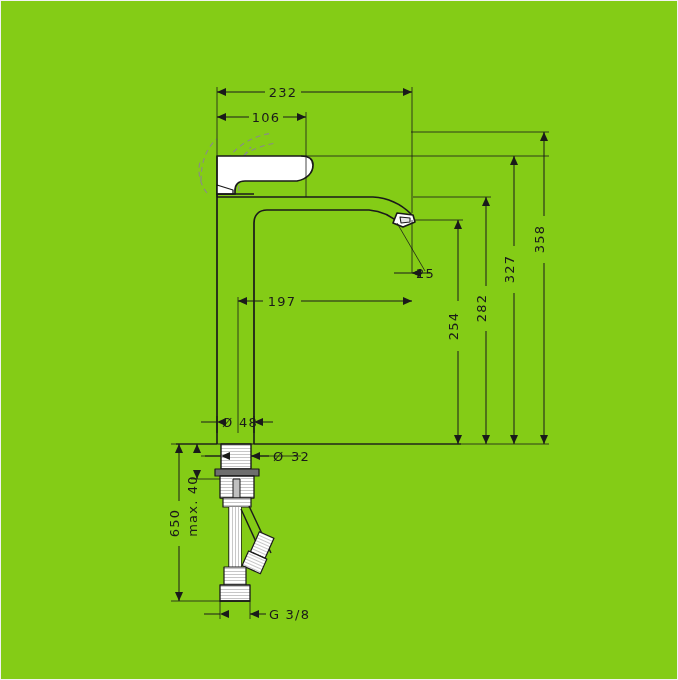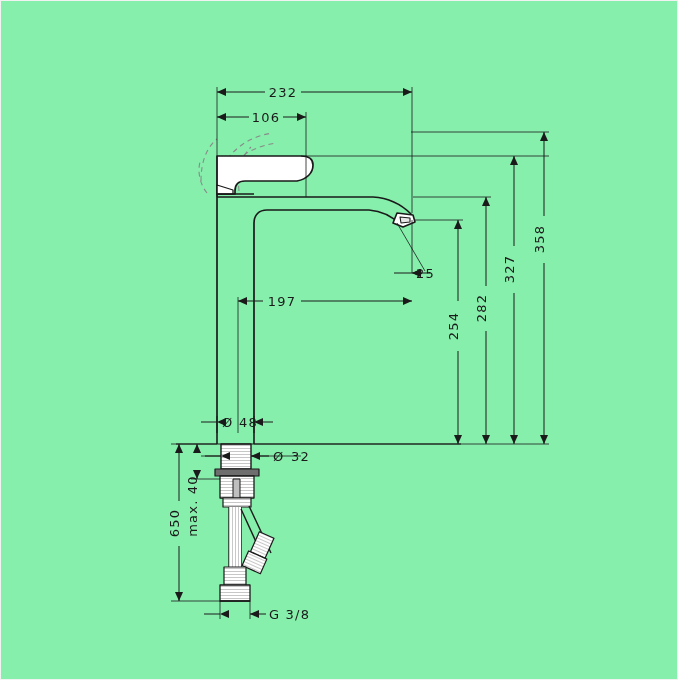--- a/index.html
+++ b/index.html
@@ -5,21 +5,21 @@
 <style>
   html,body{margin:0;padding:0;background:#ffffff;}
   body{
     width:678px;height:680px;
     font-family:"DejaVu Sans","Liberation Sans",sans-serif;
     overflow:hidden;
   }
   #canvas{
     position:relative;
     width:678px;height:680px;
-    background:#86efac;
+    background:#84cc16;
     border:1px solid #f2f2f2;
     box-sizing:border-box;
   }
   #drawing{position:absolute;left:0;top:0;}
   .dim-text{
     font-size:13px;
     fill:#1a1a1a;
     font-family:"DejaVu Sans","Liberation Sans",sans-serif;
     letter-spacing:1.2px;
   }

